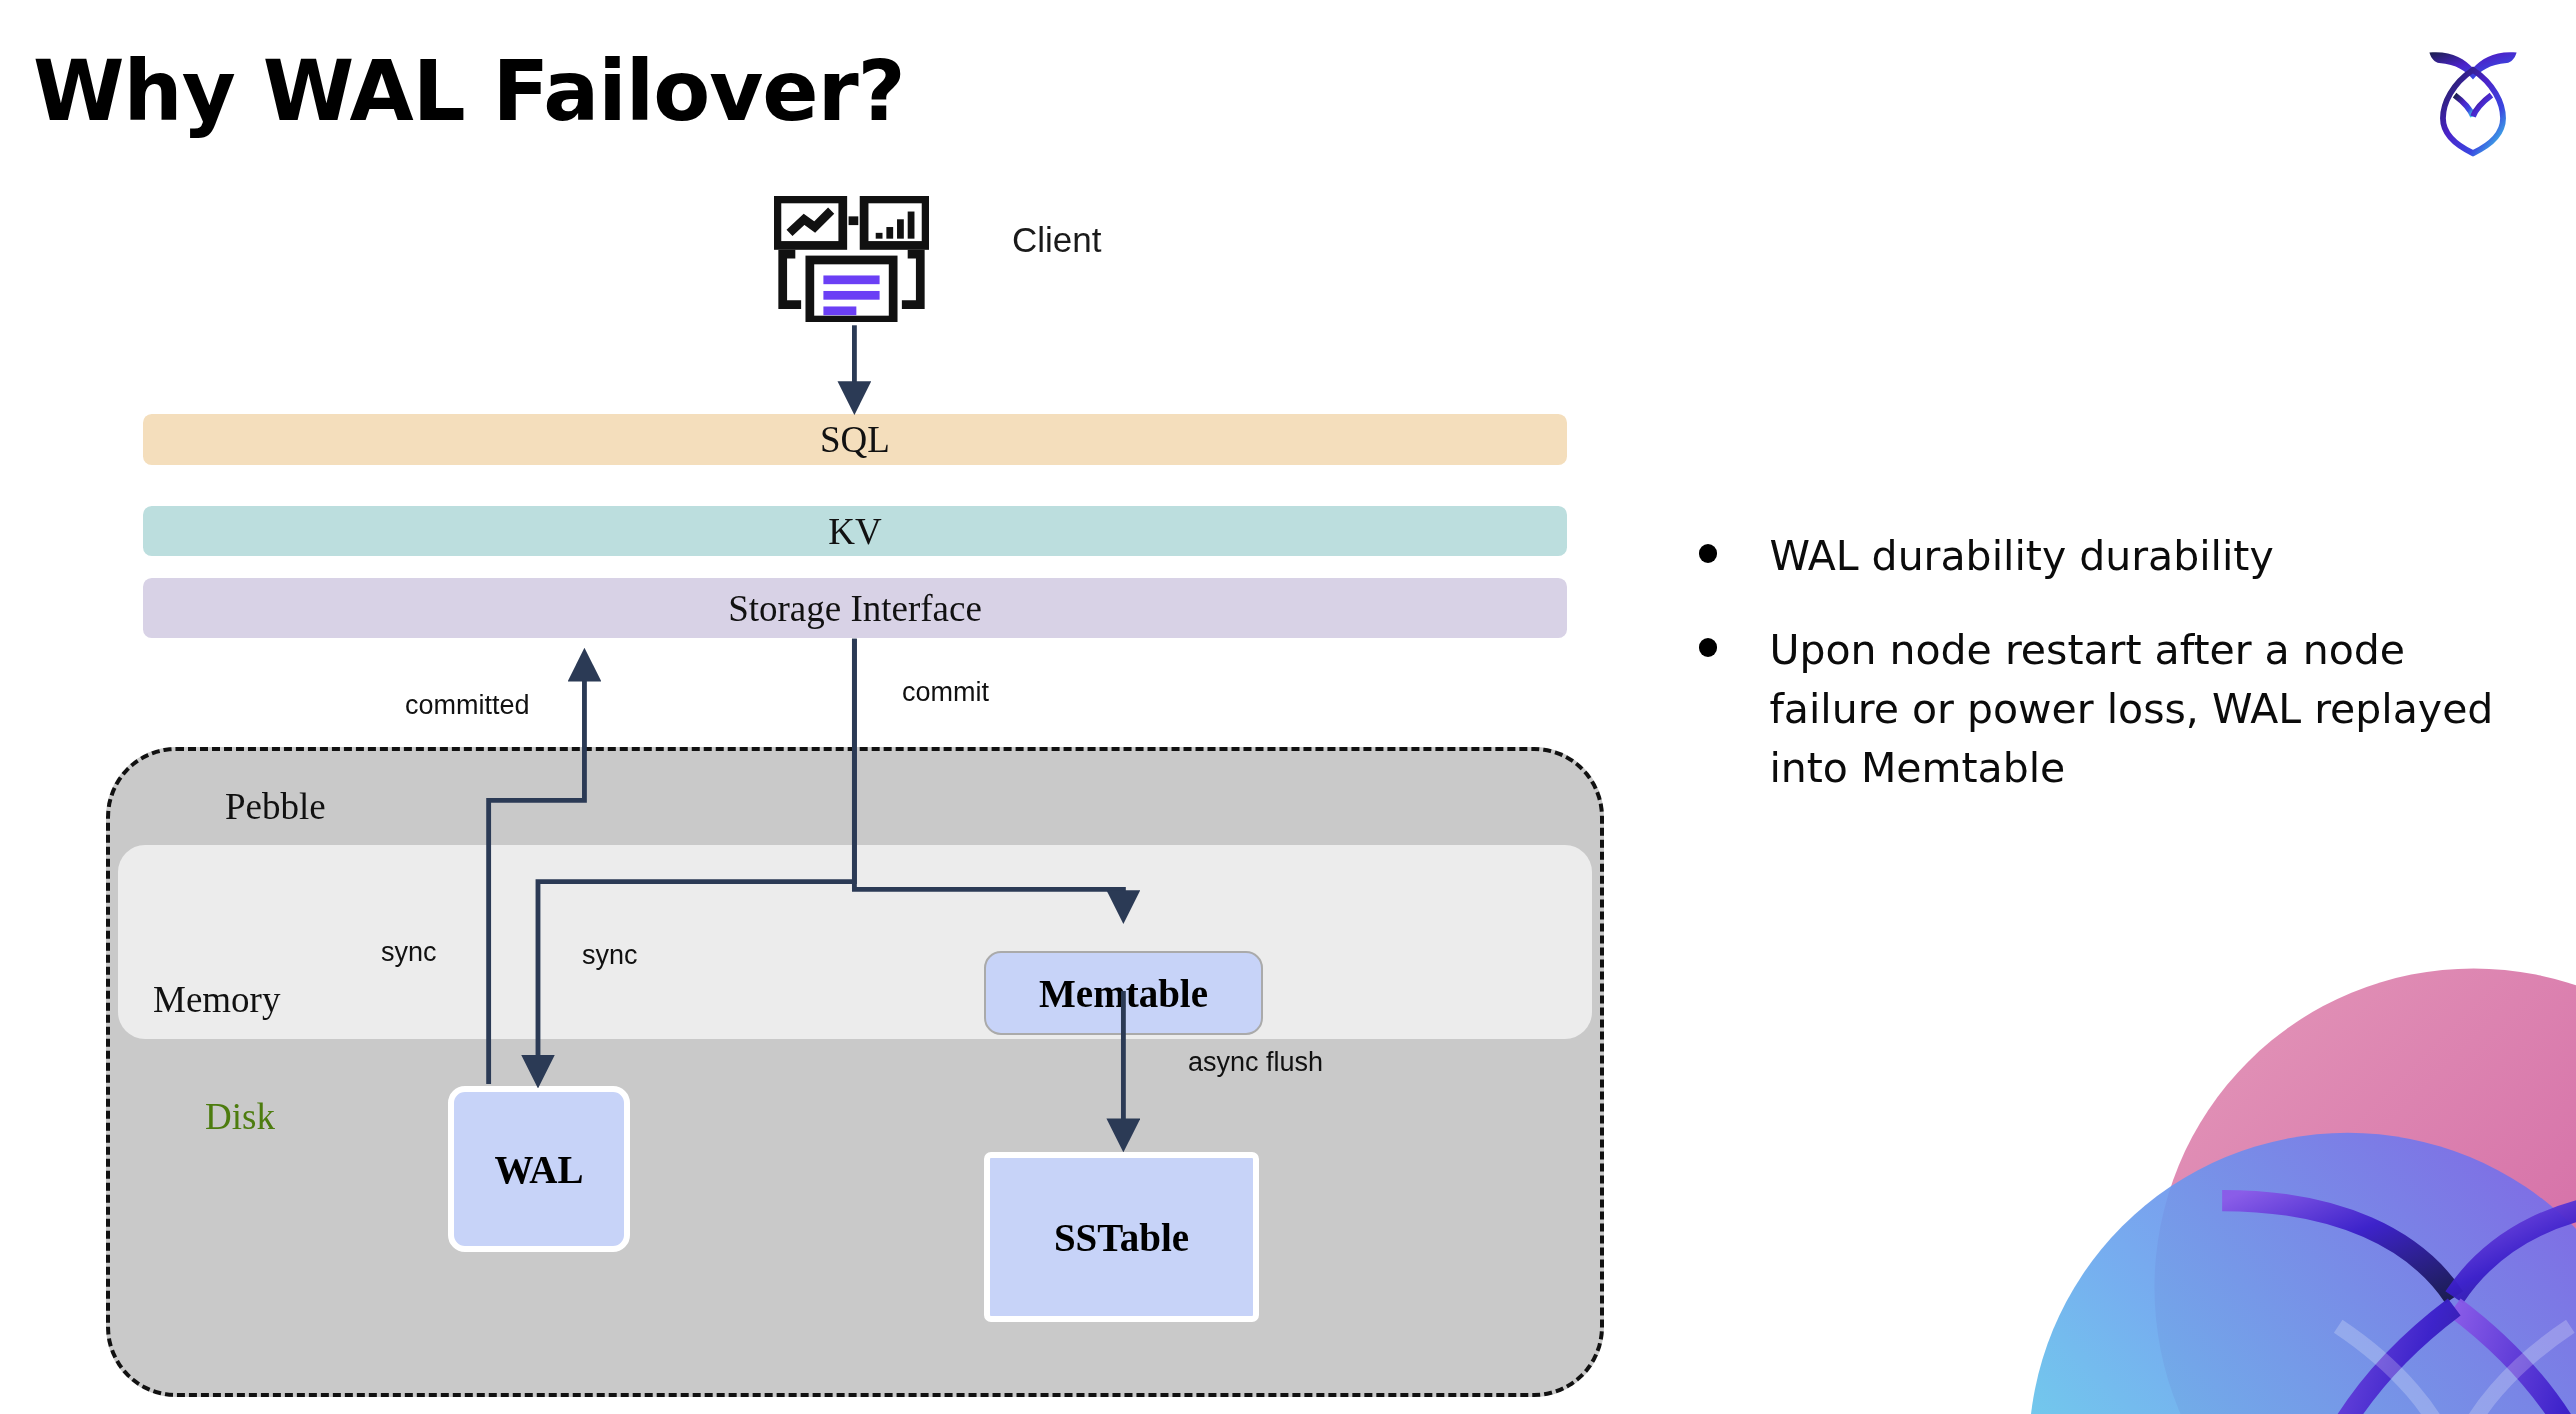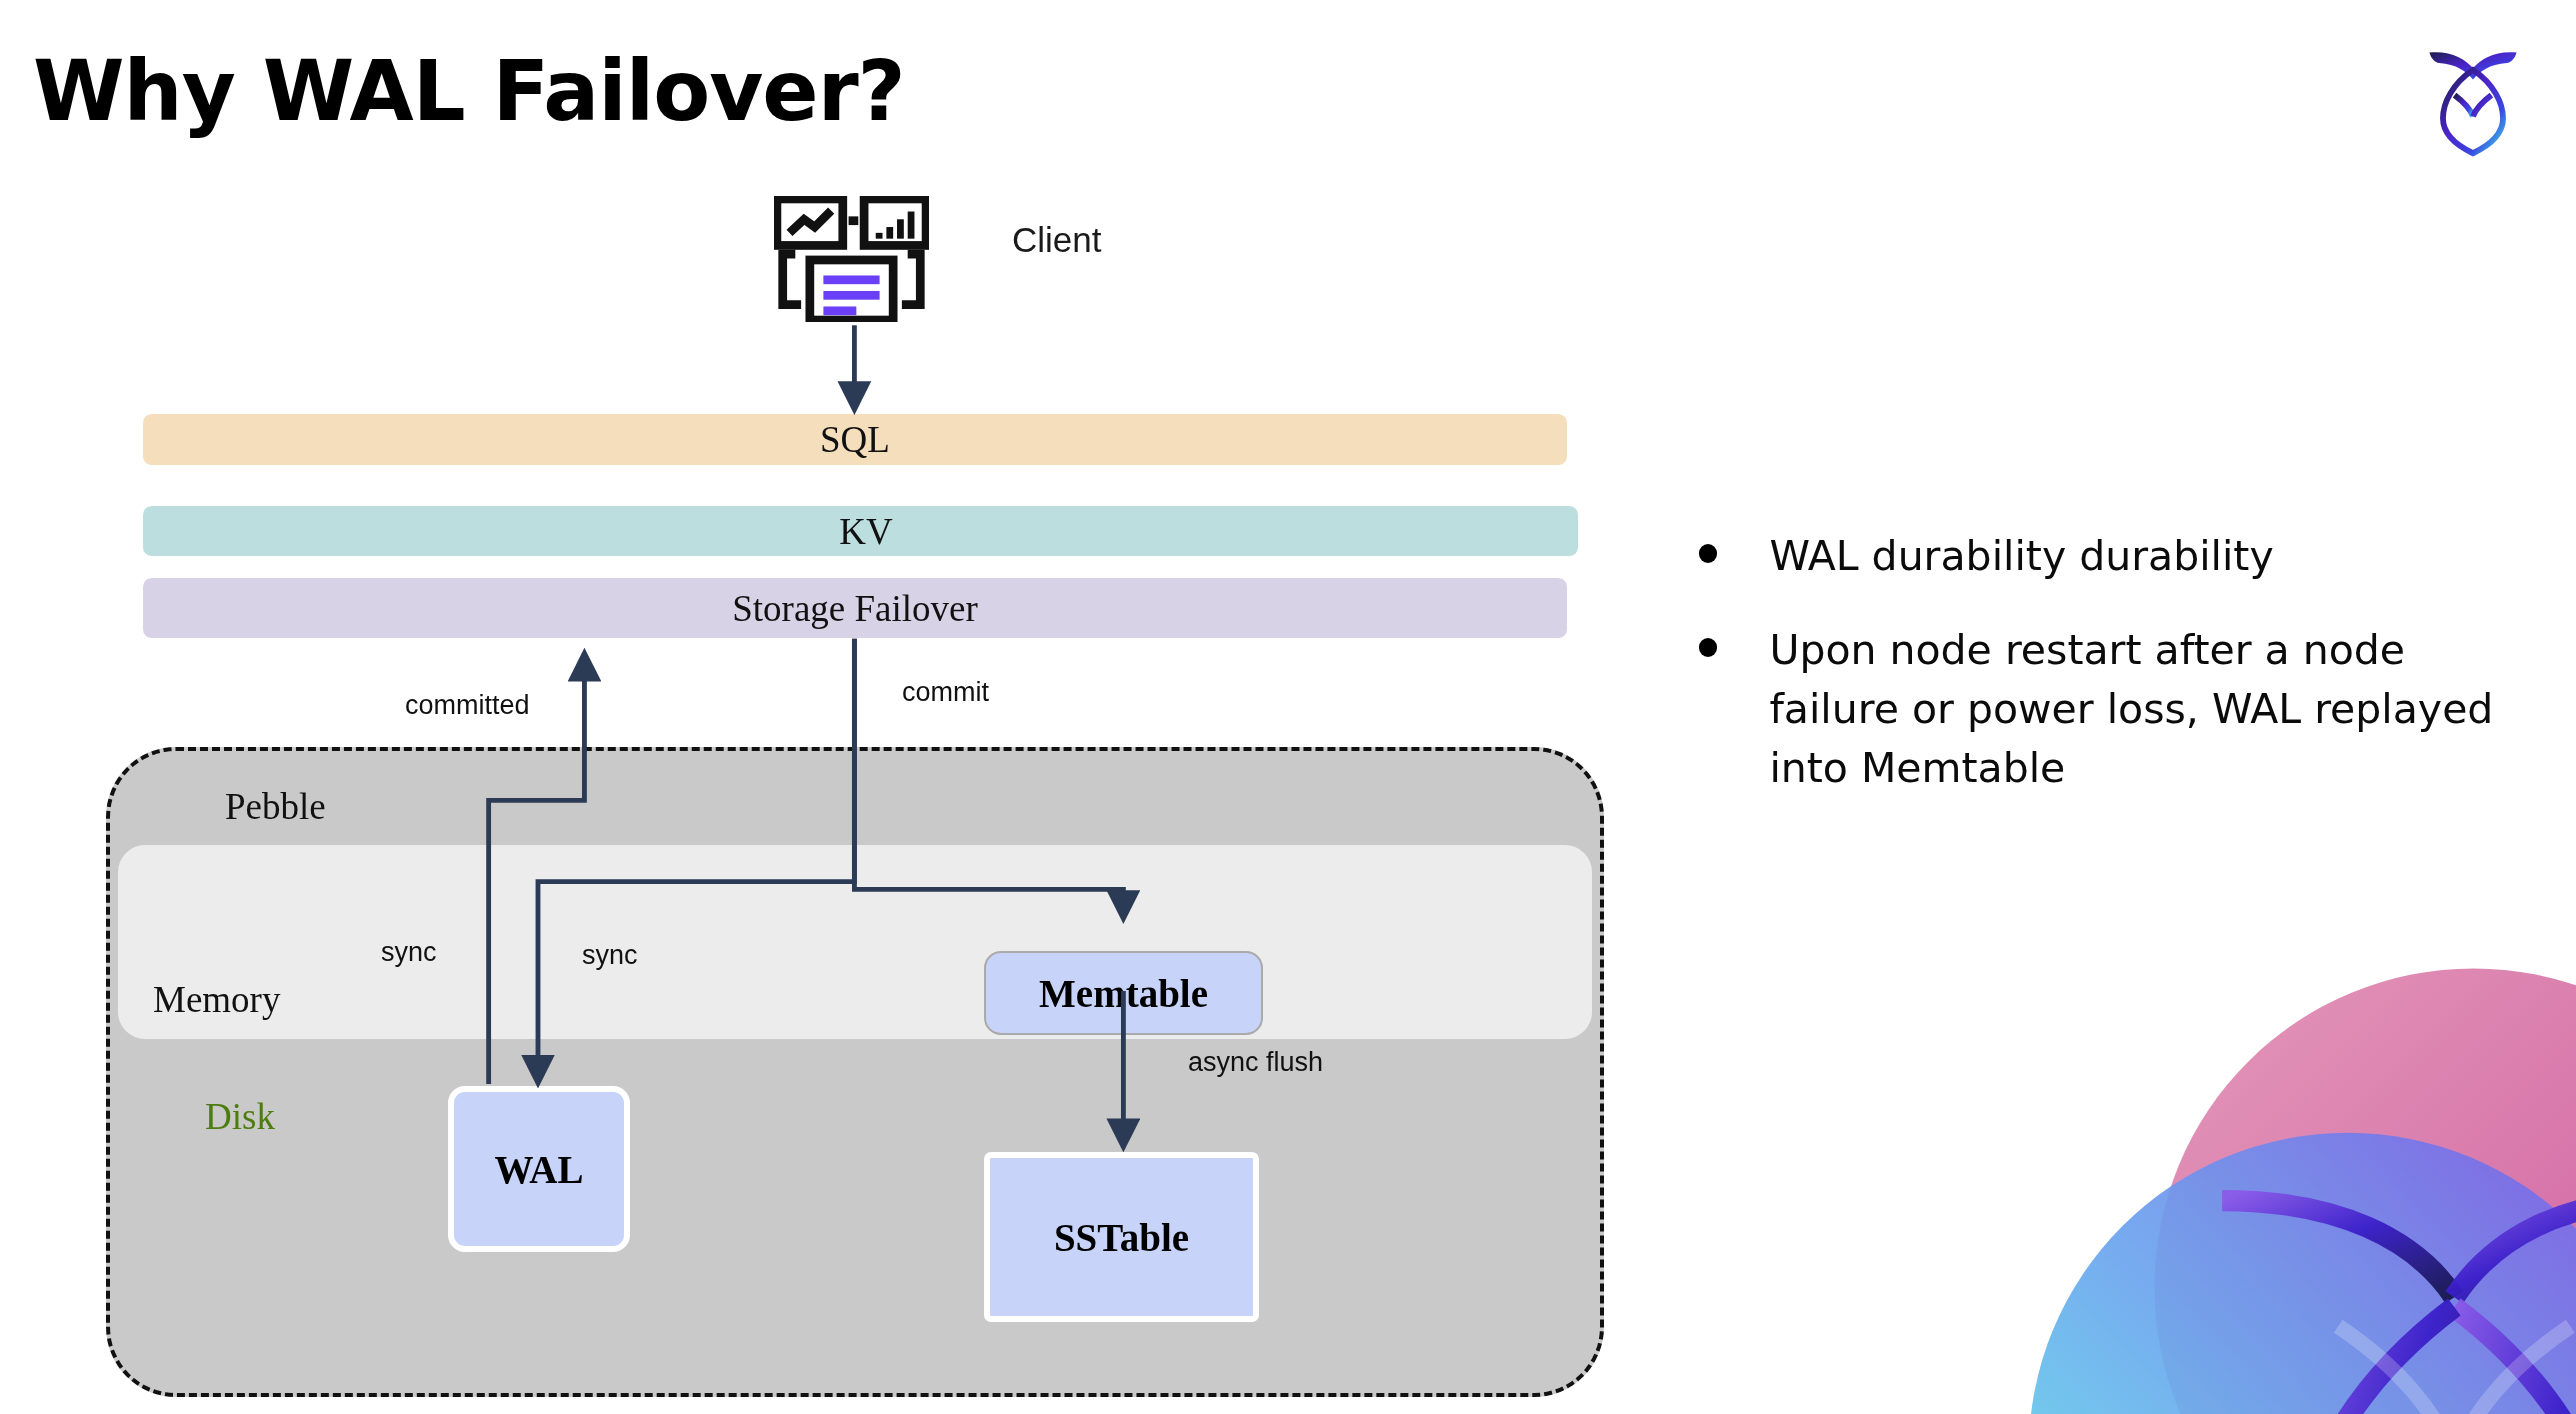--- a/index.html
+++ b/index.html
@@ -80,21 +80,21 @@
     width: 1424px;
     border-radius: 8.7px;
     display: flex;
     align-items: center;
     justify-content: center;
     font-family: "Liberation Serif", serif;
     font-size: 37px;
     color: #111111;
   }
   #bar-sql { top: 414px; height: 51px; background: #F4DEBC; }
-  #bar-kv  { top: 506px; height: 50px; background: #BCDEDE; padding-left: 11px; }
+  #bar-kv  { top: 506px; height: 50px; background: #BCDEDE; }
   #bar-storage { top: 578px; height: 60px; background: #D8D2E6; }
 
   
   #pebble-container {
     position: absolute;
     left: 106px;
     top: 747px;
     width: 1498px;
     height: 650px;
     background: #C9C9C9;
@@ -284,21 +284,21 @@
     <path d="M138 60 L151 60 L151 112 L132 112" fill="none" stroke="#111111" stroke-width="9"></path>
     <rect x="37" y="66" width="86" height="62" fill="#ffffff" stroke="#111111" stroke-width="9"></rect>
     <rect x="51" y="82" width="58" height="9" fill="#6b3ff5"></rect>
     <rect x="51" y="98" width="58" height="9" fill="#6b3ff5"></rect>
     <rect x="51" y="114" width="34" height="9" fill="#6b3ff5"></rect>
   </svg>
   <div id="client-label">Client</div>
 
   <div class="layer-bar" id="bar-sql">SQL</div>
   <div class="layer-bar" id="bar-kv">KV</div>
-  <div class="layer-bar" id="bar-storage">Storage Failover</div>
+  <div class="layer-bar" id="bar-storage">Storage Interface</div>
 
   <div id="pebble-container"></div>
   <div id="memory-box"></div>
   <div id="label-pebble">Pebble</div>
   <div id="label-memory">Memory</div>
   <div id="label-disk">Disk</div>
 
   <div class="node-box" id="node-memtable">Memtable</div>
   <div class="node-box" id="node-wal">WAL</div>
   <div class="node-box" id="node-sstable">SSTable</div>

